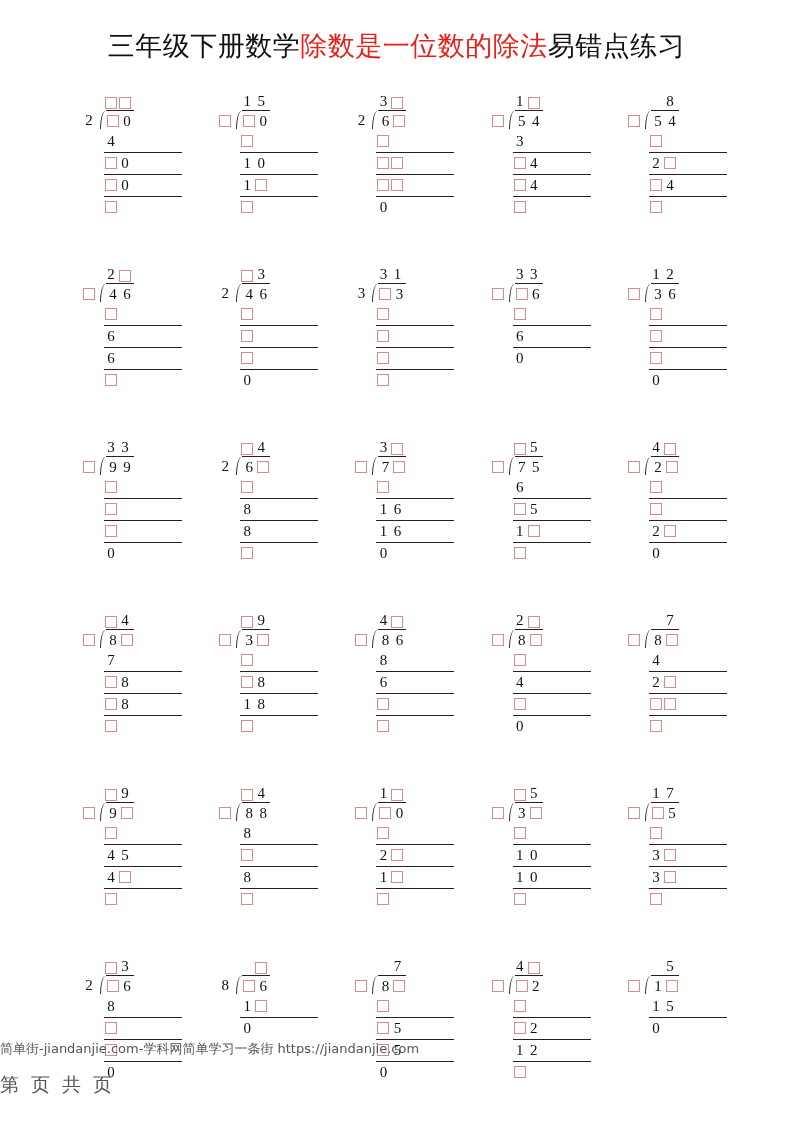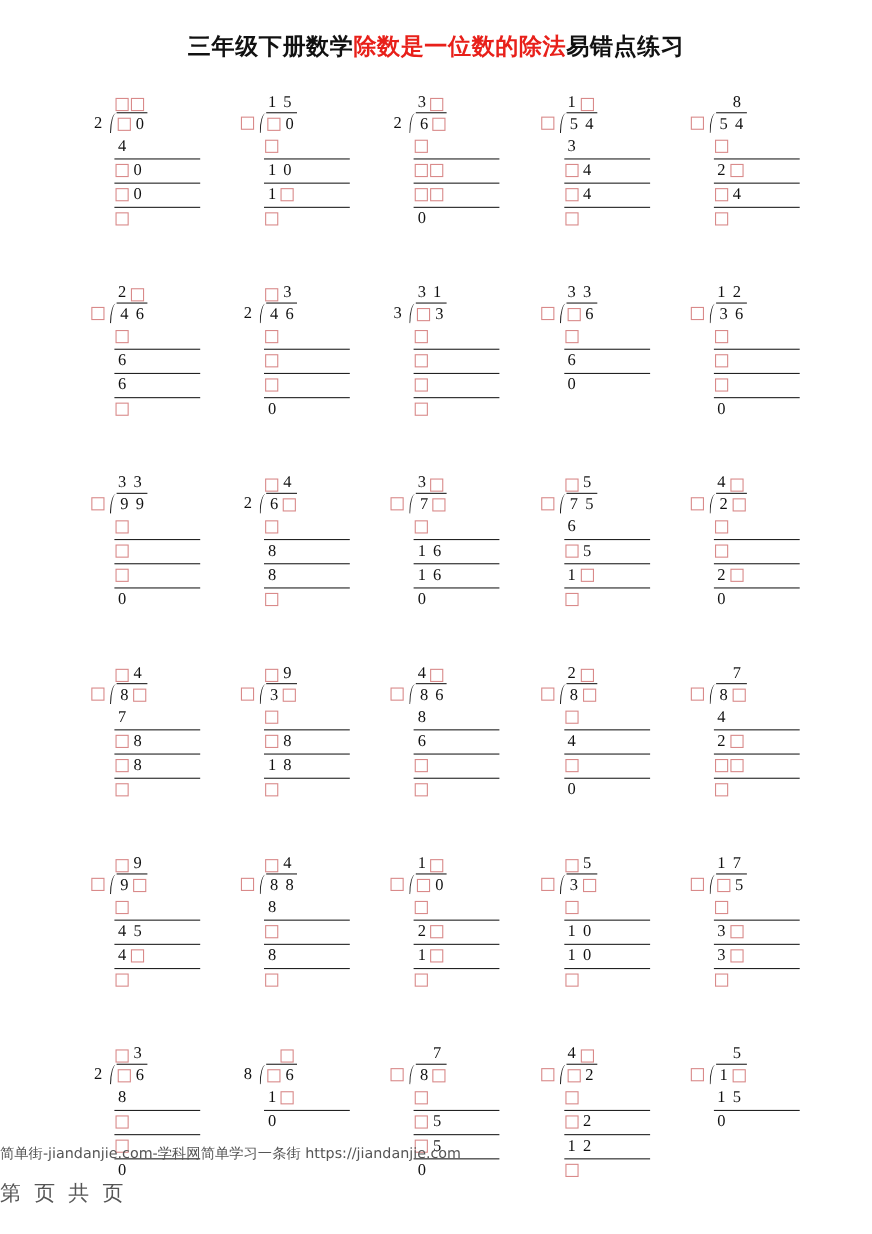--- a/index.html
+++ b/index.html
@@ -24,22 +24,22 @@
   }
 
   
   .title-wrap {
     width: 100%;
     text-align: center;
     padding-top: 28px;
   }
   .title {
     font-family: "DejaVu Sans", sans-serif;
-    font-weight: bold;
-    font-size: 21px;
+    font-weight: normal;
+    font-size: 27px;
     letter-spacing: 0.5px;
     white-space: nowrap;
   }
   .title .red {
     color: #e8201a;
   }
   .title .black {
     color: #111111;
   }
 

